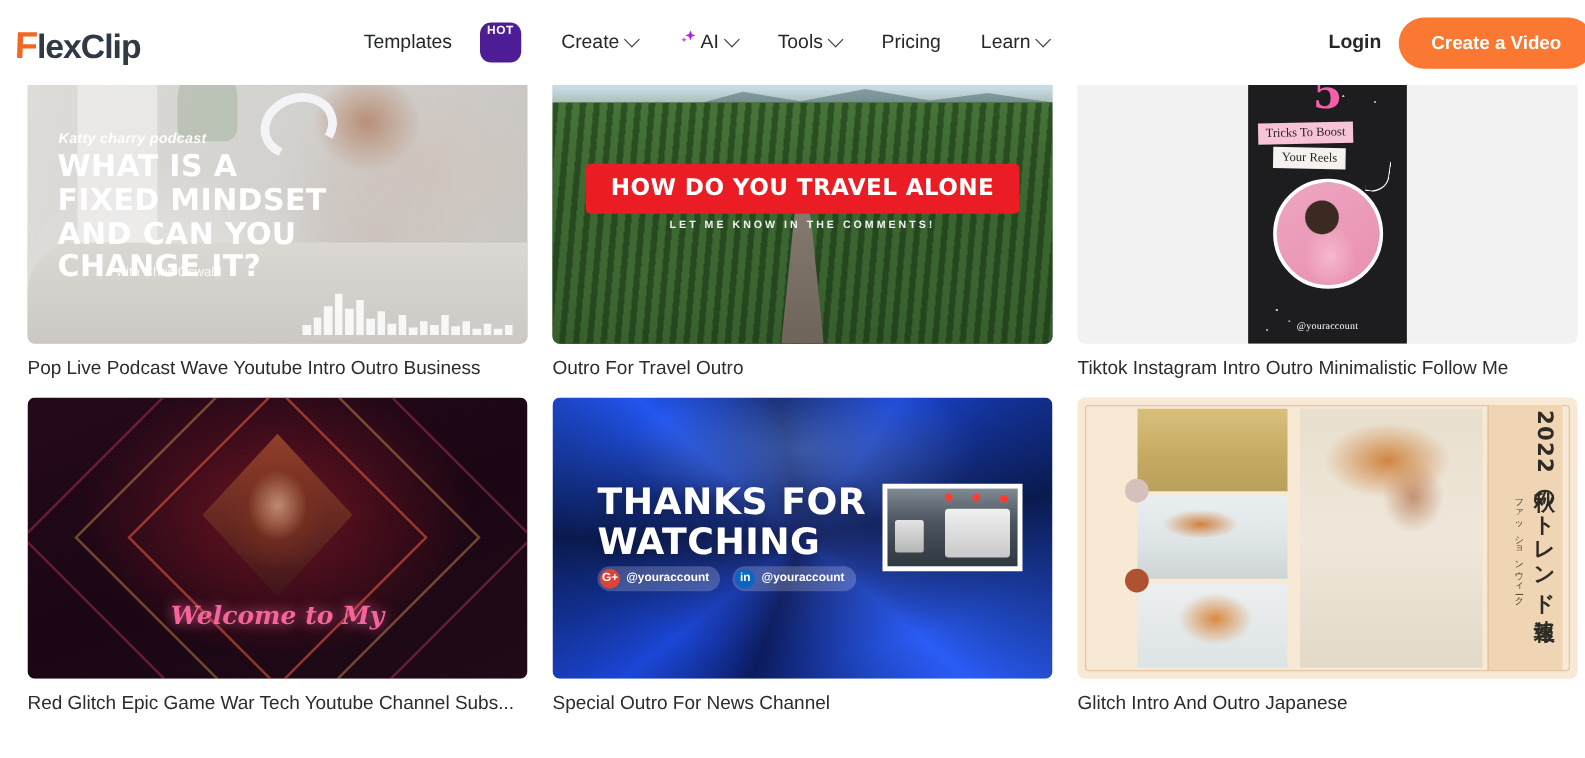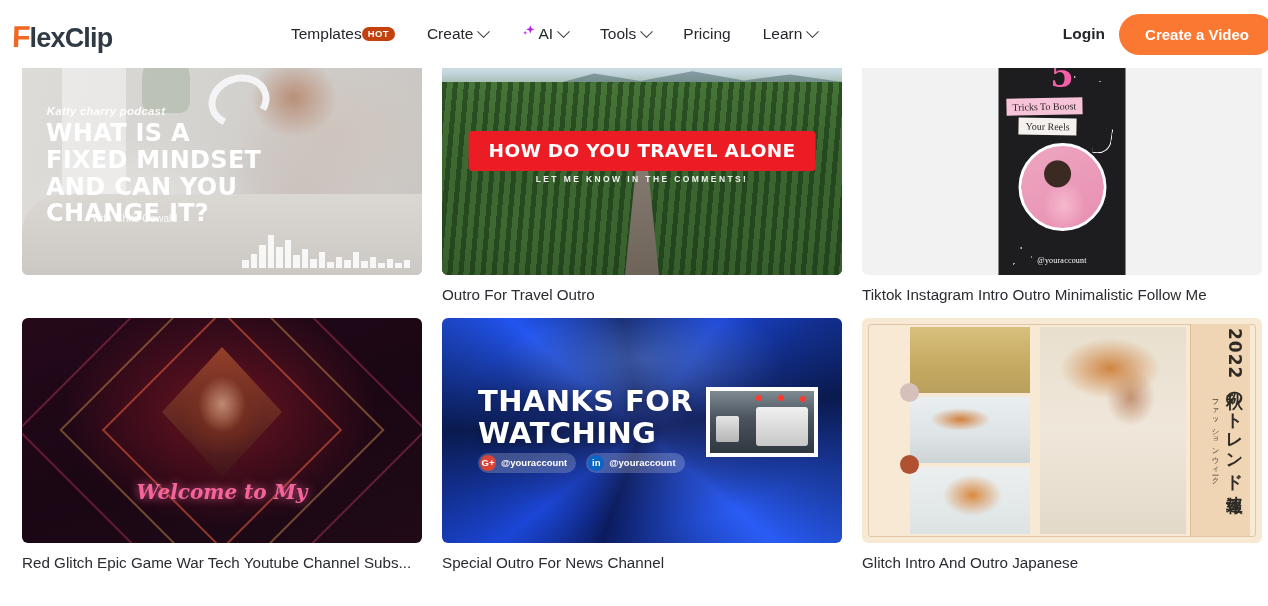--- a/index.html
+++ b/index.html
@@ -38,25 +38,25 @@
   }
   .nav-item {
     display: flex; align-items: center;
     height: 68px; padding: 0 16px;
     font-size: 15.5px; color: #25272b;
     cursor: pointer; white-space: nowrap;
   }
   .nav-item:first-child { padding-left: 0; }
   .hot-badge {
     display: inline-flex; align-items: center; justify-content: center;
-    margin-left: 0;
-    background: #c2410c;
+    margin-left: 22px;
+    background: #4c1d95;
     color: #fff;
     font-size: 9.5px; font-weight: 700; letter-spacing: 0.4px;
-    padding: 2px 6px 3px 6px;
+    padding: 2px 6px 20px 6px;
     border-radius: 9px;
     line-height: 1;
   }
   .chev {
     margin-left: 6px;
     width: 9px; height: 9px;
     border-right: 1.8px solid #3d3f44;
     border-bottom: 1.8px solid #3d3f44;
     transform: rotate(45deg) translate(-2px, -2px);
     flex: none;
@@ -558,20 +558,21 @@
           <i style="height:24%"></i>
             <i style="height:46%"></i>
             <i style="height:20%"></i>
             <i style="height:30%"></i>
           <i style="height:16%"></i>
             <i style="height:26%"></i>
             <i style="height:14%"></i>
             <i style="height:22%"></i>
         </div>
       </div>
+      <div class="card-title">Pop Live Podcast Wave Youtube Intro Outro Business</div>
     </div>
 
     <div class="card">
       <div class="thumb t2">
         <div class="sky"></div>
         <div class="hills"></div>
         <div class="forest"></div>
         <div class="road"></div>
         <div class="banner">HOW DO YOU TRAVEL ALONE</div>
         <div class="sub">LET ME KNOW IN THE COMMENTS!</div>

